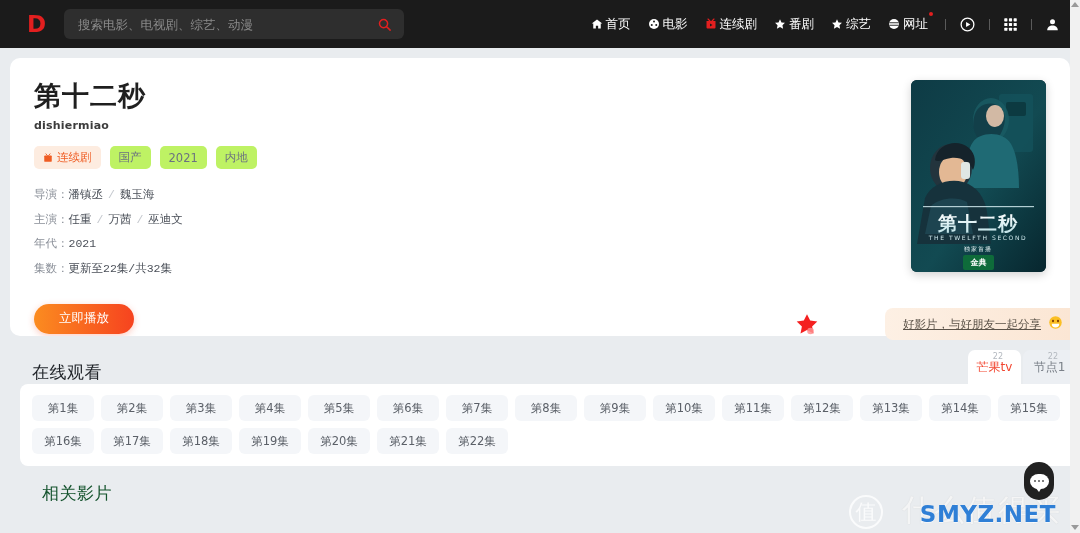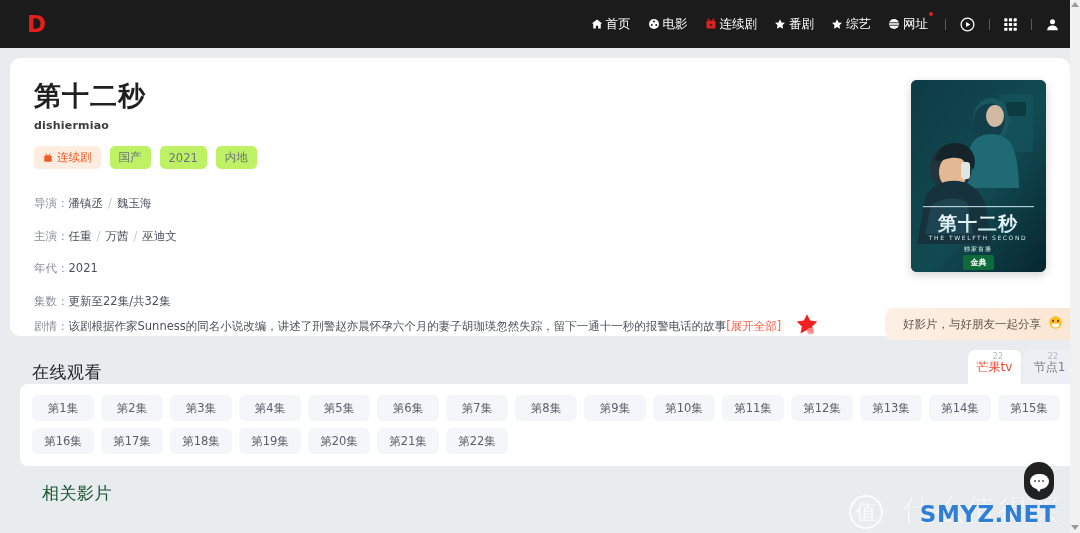--- a/index.html
+++ b/index.html
@@ -96,24 +96,24 @@
     font-size: 11.5px; color: #6b7280;
     background: #bef264; border-radius: 5px;
     padding: 4px 9px; display: flex; align-items: center; gap: 4px;
     cursor: pointer; white-space: nowrap;
   }
   .tag.accent { background: #fdece0; color: #ef5c23; }
 
   .meta { margin-top: 18px; }
   .meta-row {
     font-size: 11.5px; color: #8a8f98; margin-bottom: 8px;
-    line-height: 1.45; display: flex; align-items: flex-end;
+    line-height: 1.45; display: flex; align-items: center; font-family: Liberation Mono, monospace;
   }
   .meta-label { color: #8a8f98; white-space: nowrap; }
-  .meta-val { color: #4b5059; margin-top: 8px; }
+  .meta-val { color: #4b5059; }
   .meta-val a { color: #4b5059; text-decoration: none; cursor: pointer; }
   .sep { color: #c3c7cd; margin: 0 5px; }
   .plot {
     font-size: 11.5px; color: #8a8f98; line-height: 1.5;
     display: flex; align-items: baseline;
   }
   .plot-text { color: #4b5059; }
   .plot-more { color: #f5634a; cursor: pointer; }
 
   .play-btn {
@@ -138,20 +138,21 @@
   }
   .share-banner {
     position: absolute; right: 10px; top: 308px;
     background: linear-gradient(90deg,#fdf0e4 0%, #fbe6d4 100%);
     border-radius: 8px 0 0 8px;
     height: 32px; width: 185px;
     display: flex; align-items: center; gap: 7px;
     padding-left: 18px;
     font-size: 11.5px; color: #5b5248;
     z-index: 2;
+    text-decoration: underline;
   }
 
   
   .section {
     margin-top: 14px; width: 1060px; margin-left: 10px;
     position: relative;
   }
   .sec-head {
     display: flex; align-items: flex-end; justify-content: space-between;
     padding: 0 4px 0 12px;
@@ -240,20 +241,29 @@
     width: 0; height: 0; border-left: 4px solid transparent;
     border-right: 4px solid transparent; border-top: 5px solid #9a9a9a;
   }
 </style>
 </head>
 <body>
 
 <div class="header">
   <div class="logo">D</div>
 
+  <div class="search-wrap">
+    <input class="search-input" type="text" placeholder="搜索电影、电视剧、综艺、动漫" style="">
+    <button class="search-btn">
+      <svg width="15" height="15" viewBox="0 0 24 24" fill="none" stroke="#e21f1f" stroke-width="2.4">
+        <circle cx="10.5" cy="10.5" r="6.5"></circle>
+          <line x1="15.5" y1="15.5" x2="21" y2="21" stroke-linecap="round"></line>
+      </svg>
+    </button>
+  </div>
 
   <nav class="nav">
     <div class="nav-item">
       <span class="nicon">
         <svg width="12" height="12" viewBox="0 0 24 24" fill="#ffffff">
             <path d="M12 3 1.5 11.2h3V21h5.2v-5.6h4.6V21h5.2v-9.8h3z"></path>
           </svg>
       </span>
       <span>首页</span>
     </div>
@@ -384,25 +394,20 @@
         <span class="sep">/</span>
         <span class="meta-val"><a>巫迪文</a></span>
       </div>
       <div class="meta-row">
         <span class="meta-label">年代：</span>
         <span class="meta-val">2021</span>
       </div>
       <div class="meta-row">
         <span class="meta-label">集数：</span>
         <span class="meta-val">更新至22集/共32集</span>
-      </div>
-      <div class="plot">
-        <span class="meta-label">剧情：</span>
-        <span class="plot-text">该剧根据作家Sunness的同名小说改编，讲述了刑警赵亦晨怀孕六个月的妻子胡珈瑛忽然失踪，留下一通十一秒的报警电话的故事</span>
-        <span class="plot-more">[展开全部]</span>
       </div>
     </div>
 
     <button class="play-btn">
 
       <span>立即播放</span>
     </button>
 
     <div class="poster">
       <svg width="135" height="192" viewBox="0 0 135 192">

